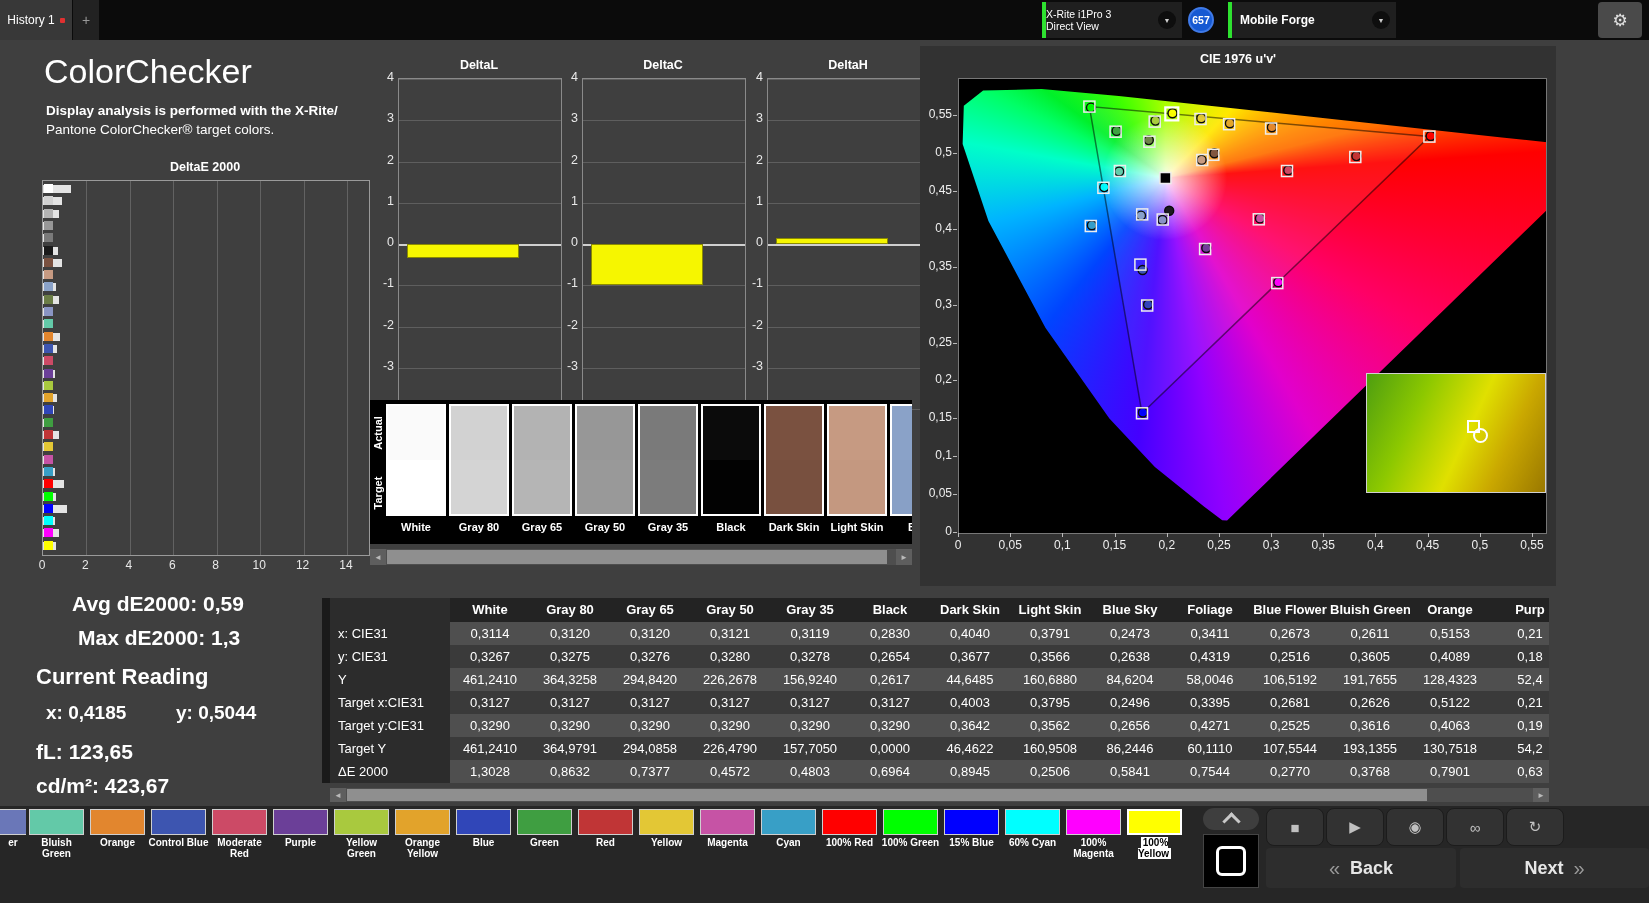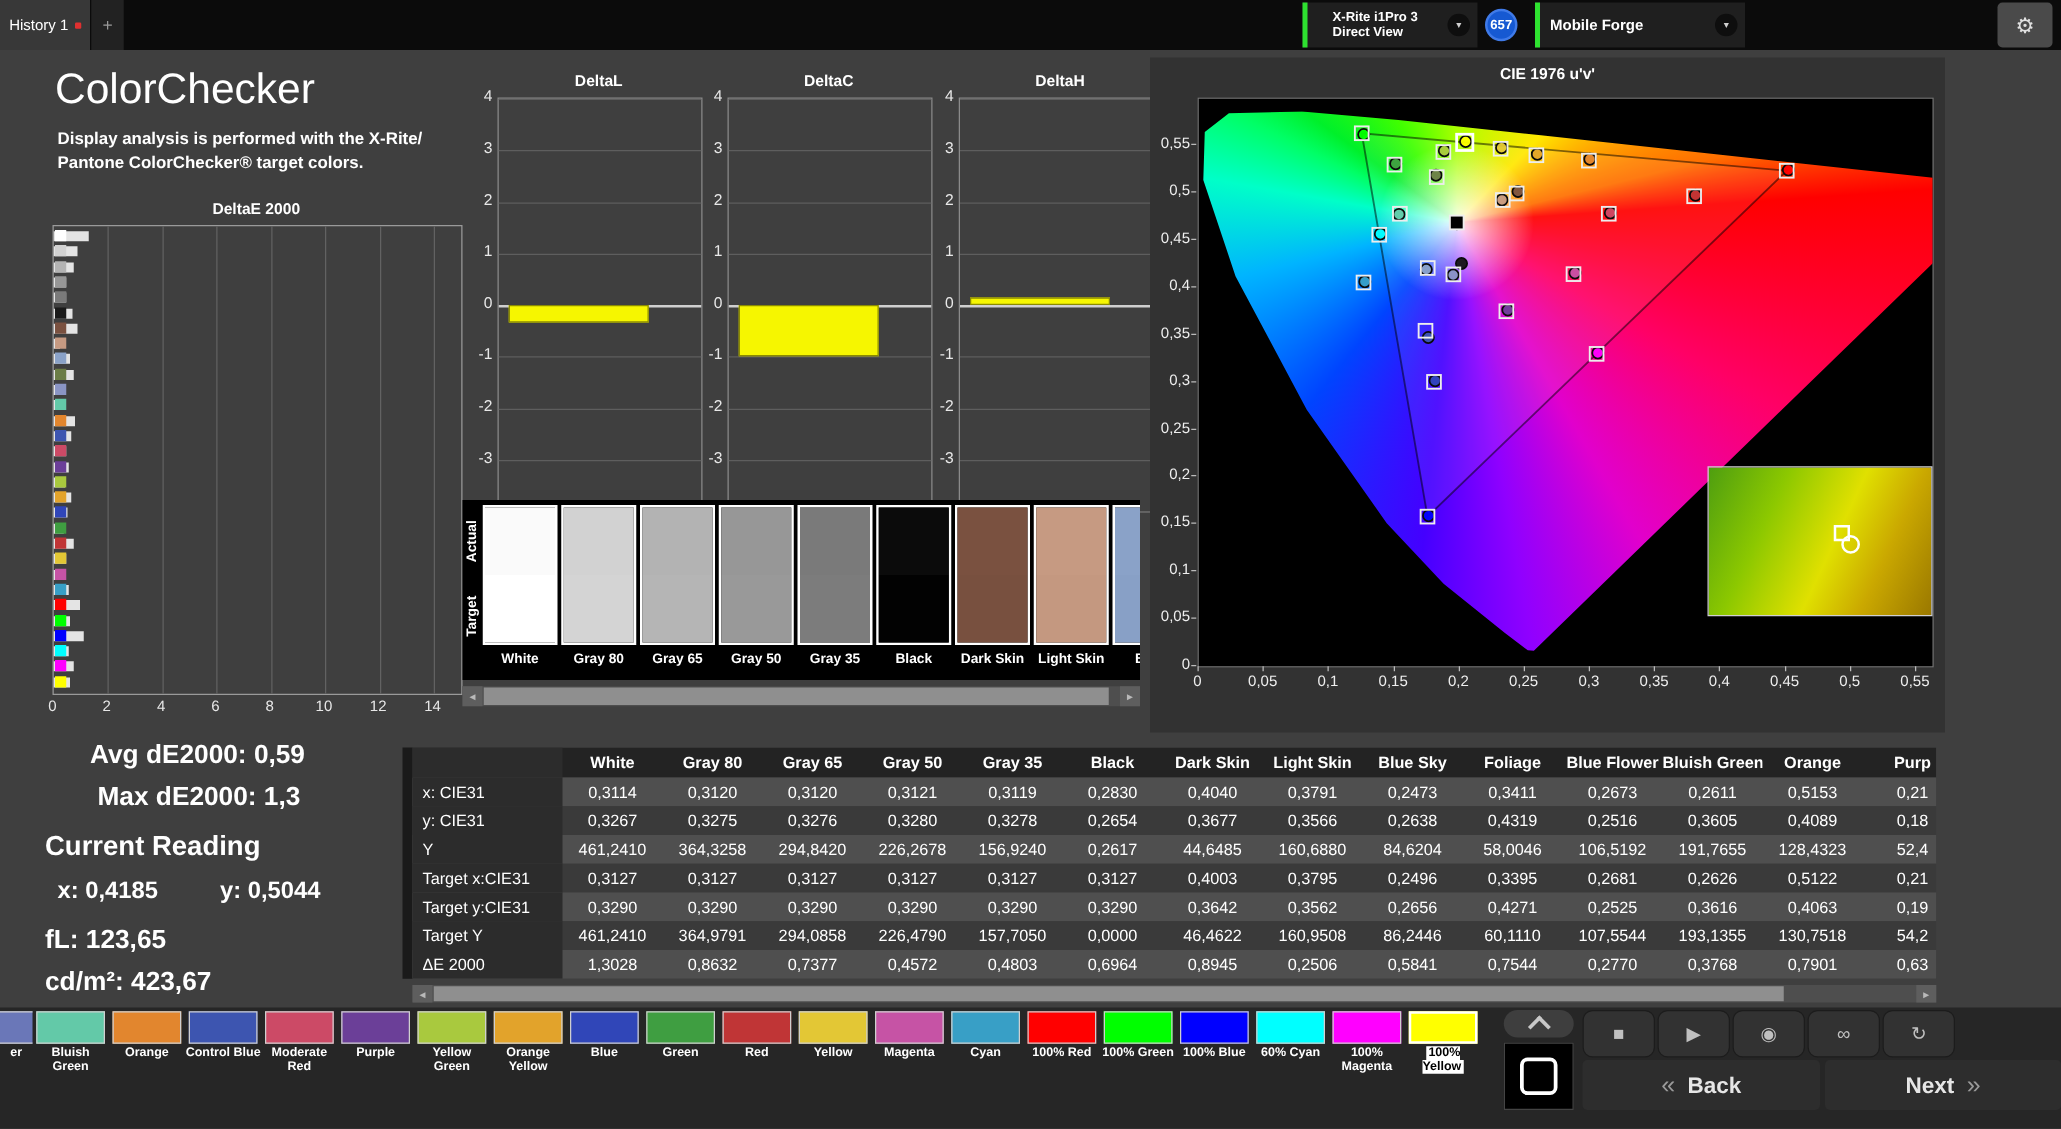--- a/index.html
+++ b/index.html
@@ -9,36 +9,36 @@
   
   #topbar{position:absolute;left:0;top:0;width:1649px;height:40px;background:#0b0b0b}
   #tab-history{position:absolute;left:0;top:0;width:72px;height:40px;background:#383838;
     font-size:12px;display:flex;align-items:center;justify-content:center;gap:5px;cursor:default}
   #tab-dot{width:5px;height:5px;background:#e03030;border-radius:1px}
   #tab-add{position:absolute;left:73px;top:0;width:26px;height:40px;background:#222;color:#999;
     font-size:14px;display:flex;align-items:center;justify-content:center}
   .dd{position:absolute;top:2px;height:36px;background:#1f1f1f;display:flex;align-items:center}
   .dd-accent{width:4px;height:100%;flex:0 0 4px}
   .dd-text{flex:1;font-size:12px;font-weight:bold;padding:0 8px;white-space:nowrap}
-  .dd-text2{flex:1;font-size:10.5px;font-weight:bold;padding:0 20px;line-height:12px;white-space:nowrap}
+  .dd-text2{flex:1;font-size:10.5px;font-weight:normal;padding:0 0;line-height:12px;white-space:nowrap}
   .dd-chev{width:18px;height:18px;border-radius:50%;background:#0e0e0e;color:#cfcfcf;font-size:7px;
     display:flex;align-items:center;justify-content:center;margin-right:6px;flex:0 0 18px}
   #dd-meter{left:1042px;width:140px}
   #badge{position:absolute;left:1188px;top:7px;width:26px;height:26px;border-radius:50%;background:#1659d2;
     border:2px solid #3f7ae8;box-sizing:border-box;font-size:10.5px;font-weight:bold;
     display:flex;align-items:center;justify-content:center}
   #dd-source{left:1228px;width:168px}
   #dd-control{left:1402px;width:176px}
   #gear{position:absolute;left:1598px;top:2px;width:44px;height:36px;background:#4a4a4a;border-radius:4px;
     color:#e0e0e0;font-size:17px;display:flex;align-items:center;justify-content:center}
 
   
   #page-title{position:absolute;left:44px;top:52px;font-size:34px;font-weight:normal}
   #subtitle1{position:absolute;left:46px;top:103px;font-size:13.5px;font-weight:bold}
-  #subtitle2{position:absolute;left:46px;top:122px;font-size:13.5px;font-weight:bold}
+  #subtitle2{position:absolute;left:46px;top:122px;font-size:13.5px;font-weight:normal}
 
   
   #deltae-title{position:absolute;left:42px;top:160px;width:326px;text-align:center;
     font-size:12.5px;font-weight:bold}
   #deltae-plot{position:absolute;left:42px;top:180px;width:326px;height:374px;border:1px solid #9a9a9a}
   #deltae-xlabels{position:absolute;left:42px;top:558px;width:326px;height:14px}
   .vgrid{position:absolute;top:0;bottom:0;width:1px;background:#626262}
   .axlabel{position:absolute;width:20px;text-align:center;font-size:12px;color:#e8e8e8}
   .debar{position:absolute;left:0;height:8px;background:#e4e4e4}
   .dechip{position:absolute;left:1px;width:9px;height:9px}
@@ -724,21 +724,21 @@
       <div class="pitem" style="left: 819px; width: 61px;">
         <div class="pswatch" style="background: rgb(255, 0, 0);"></div>
         <div class="plabel"><span>100% Red</span></div>
       </div>
       <div class="pitem" style="left: 880px; width: 61px;">
         <div class="pswatch" style="background: rgb(0, 255, 0);"></div>
         <div class="plabel"><span>100% Green</span></div>
       </div>
       <div class="pitem" style="left: 941px; width: 61px;">
         <div class="pswatch" style="background: rgb(0, 0, 255);"></div>
-        <div class="plabel"><span>100% Blue</span></div>
+        <div class="plabel"><span>15% Blue</span></div>
       </div>
       <div class="pitem" style="left: 1002px; width: 61px;">
         <div class="pswatch" style="background: rgb(0, 255, 255);"></div>
         <div class="plabel"><span>60% Cyan</span></div>
       </div>
       <div class="pitem" style="left: 1063px; width: 61px;">
         <div class="pswatch" style="background: rgb(255, 0, 255);"></div>
         <div class="plabel"><span>100% Magenta</span></div>
       </div>
       <div class="pitem sel" style="left: 1124px; width: 61px;">

